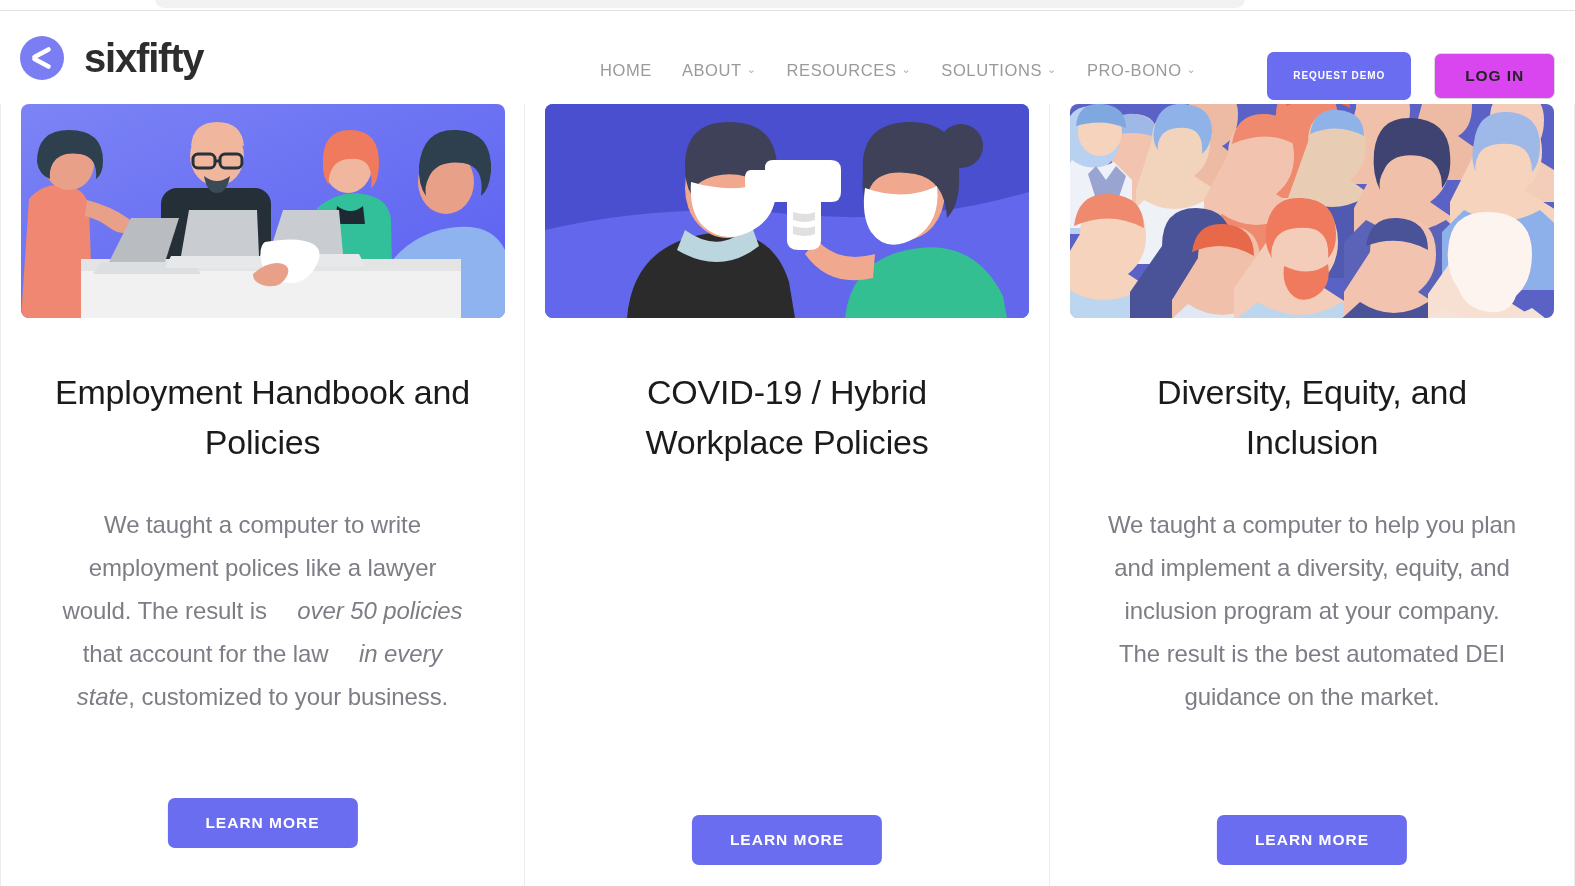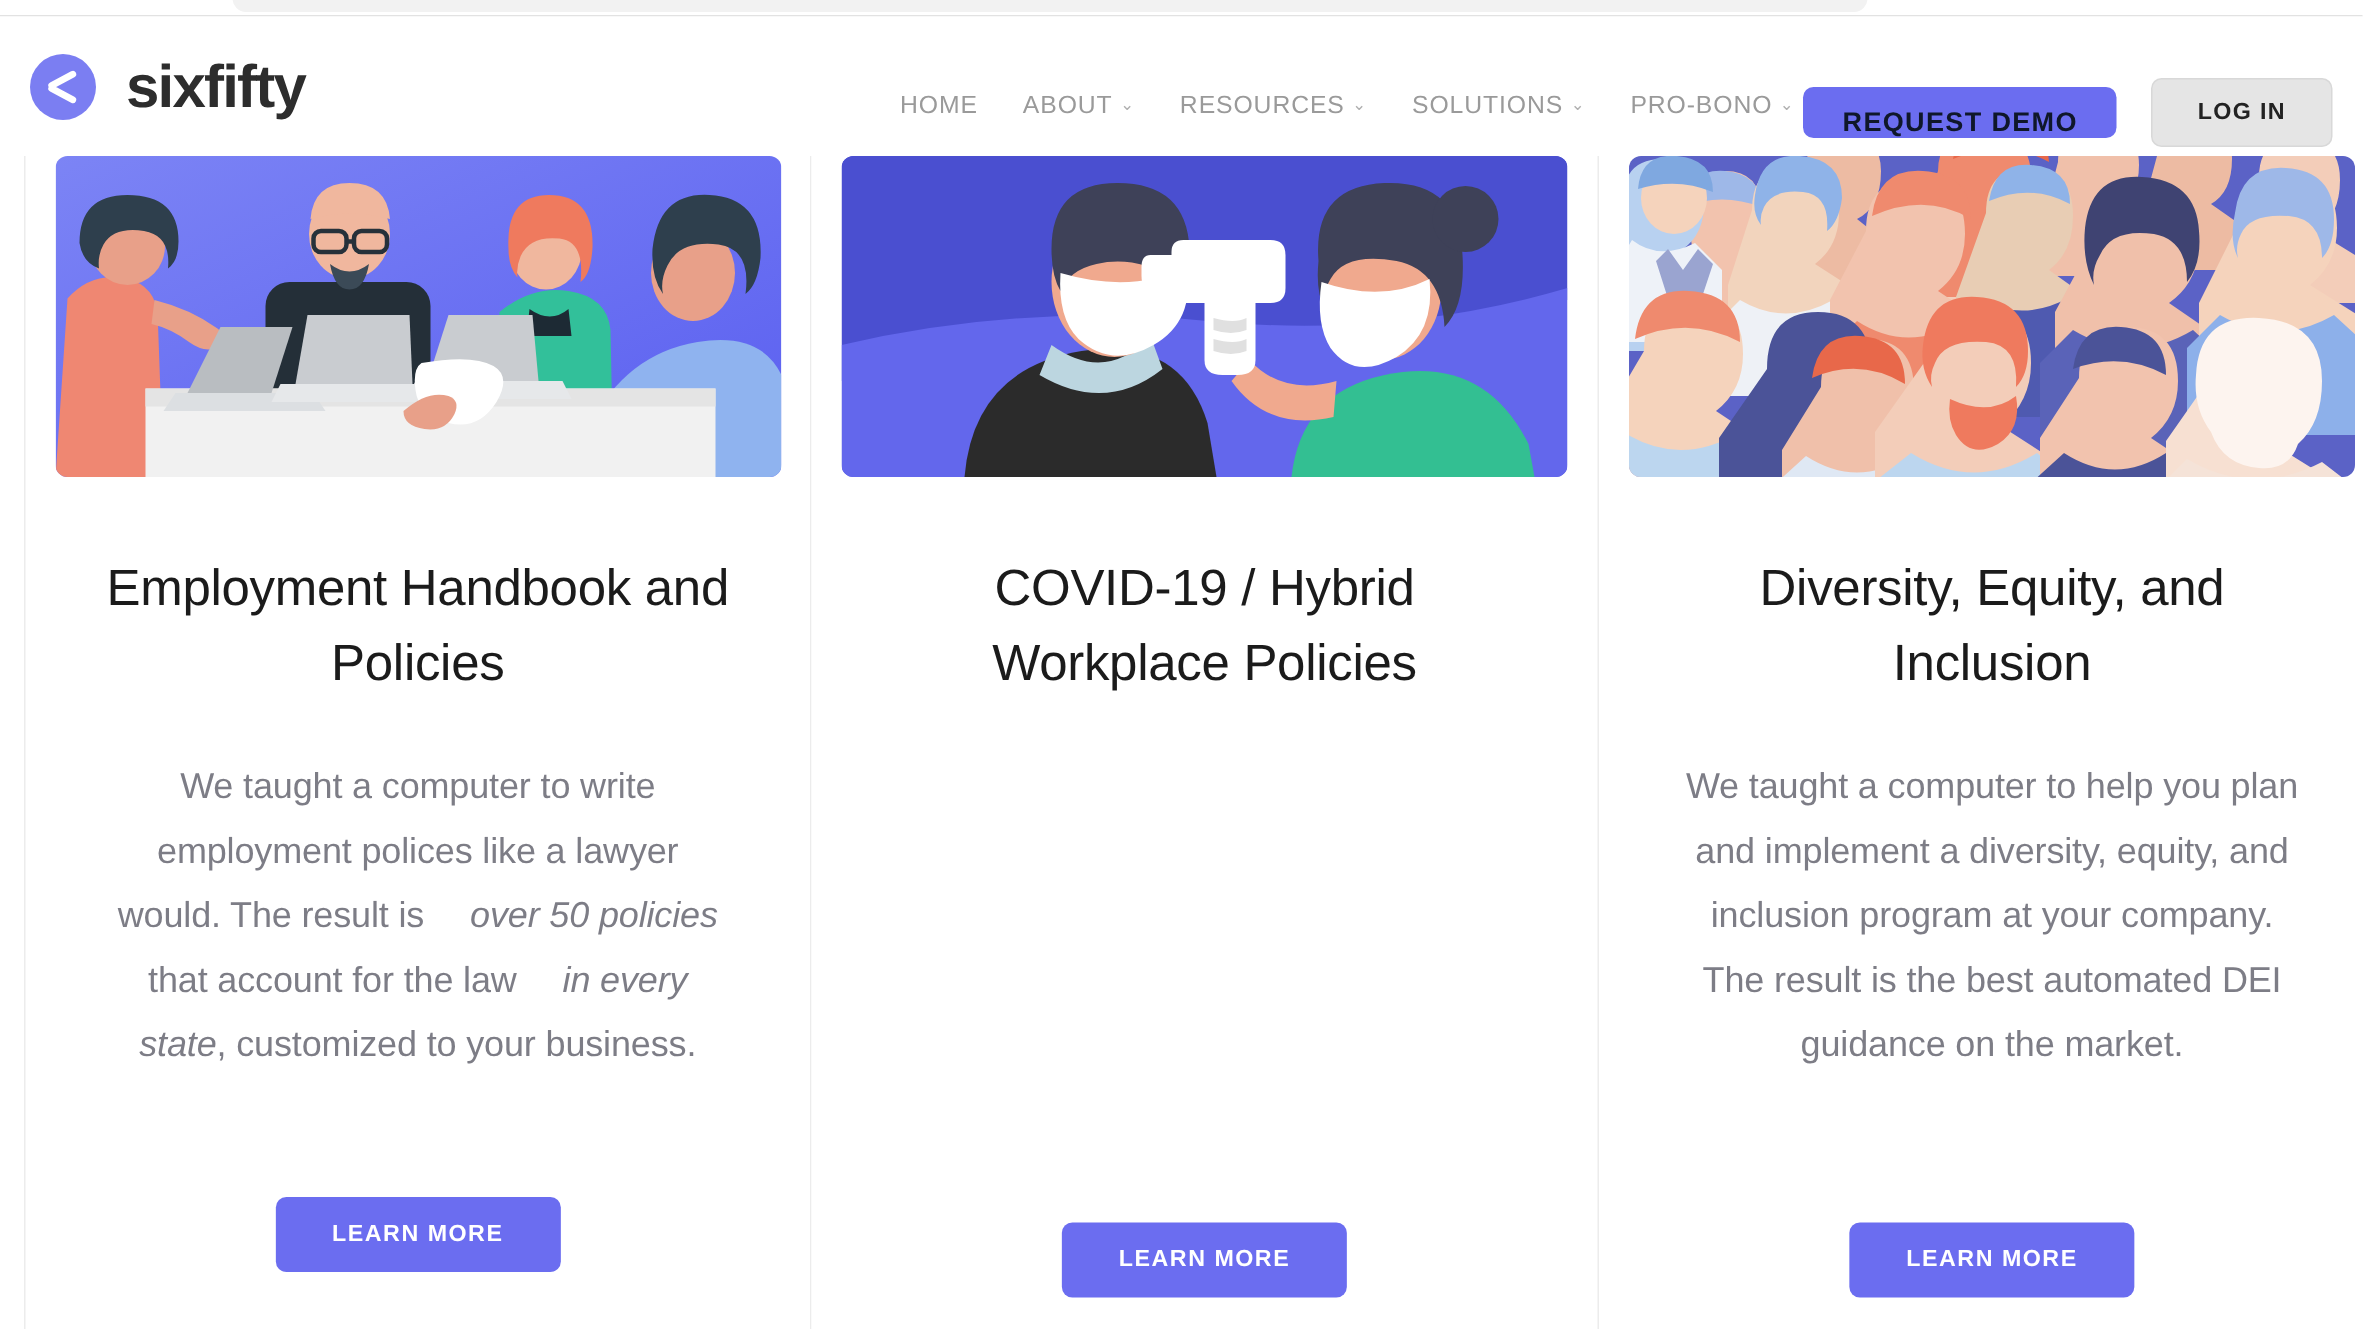--- a/index.html
+++ b/index.html
@@ -38,35 +38,35 @@
   .nav-item {
     display:flex; align-items:center; gap:5px;
     font-size:16.5px; letter-spacing:.6px; color:#9a9a9a; white-space:nowrap;
     margin-right:30px; cursor:pointer;
   }
   .nav-item:last-of-type { margin-right:0; }
   .caret { font-size:11px; color:#b0b0b0; position:relative; top:-1px; }
 
   .header-actions { position:absolute; right:20px; top:41px; display:flex; align-items:center; gap:23px; }
   .btn-demo {
-    background:#6b6df0; color:#0f172a; border:none; border-radius:7px;
-    padding:0 26px; height:34px; line-height:46px;
-    font-size:18px; font-weight:bold; letter-spacing:.9px; cursor:pointer;
+    background:#6b6df0; color:#ffffff; border:none; border-radius:7px;
+    padding:0 26px; height:48px; line-height:46px;
+    font-size:10px; font-weight:bold; letter-spacing:.9px; cursor:pointer;
     font-family:"Liberation Sans", sans-serif;
   }
   .btn-login {
-    background:#e5e5e5; color:#222222; border:1px solid #d8d8d8; border-radius:7px;
+    background:#d946ef; color:#222222; border:1px solid #d8d8d8; border-radius:7px;
     padding:0 30px; height:46px; line-height:44px;
     font-size:15.5px; font-weight:bold; letter-spacing:.9px; cursor:pointer;
     font-family:"Liberation Sans", sans-serif;
   }
 
   
   #card-row {
-    position:absolute; left:16px; top:104px; width:1438px; height:782px;
+    position:absolute; left:0; top:104px; width:1438px; height:782px;
     display:flex;
   }
   .card {
     position:relative; width:525px; height:782px;
     padding:0 20px; background:#ffffff;
     border-right:1px solid #ececec;
     display:flex; flex-direction:column; align-items:center;
   }
   .card:first-child { border-left:1px solid #ececec; }
   .card-media {

